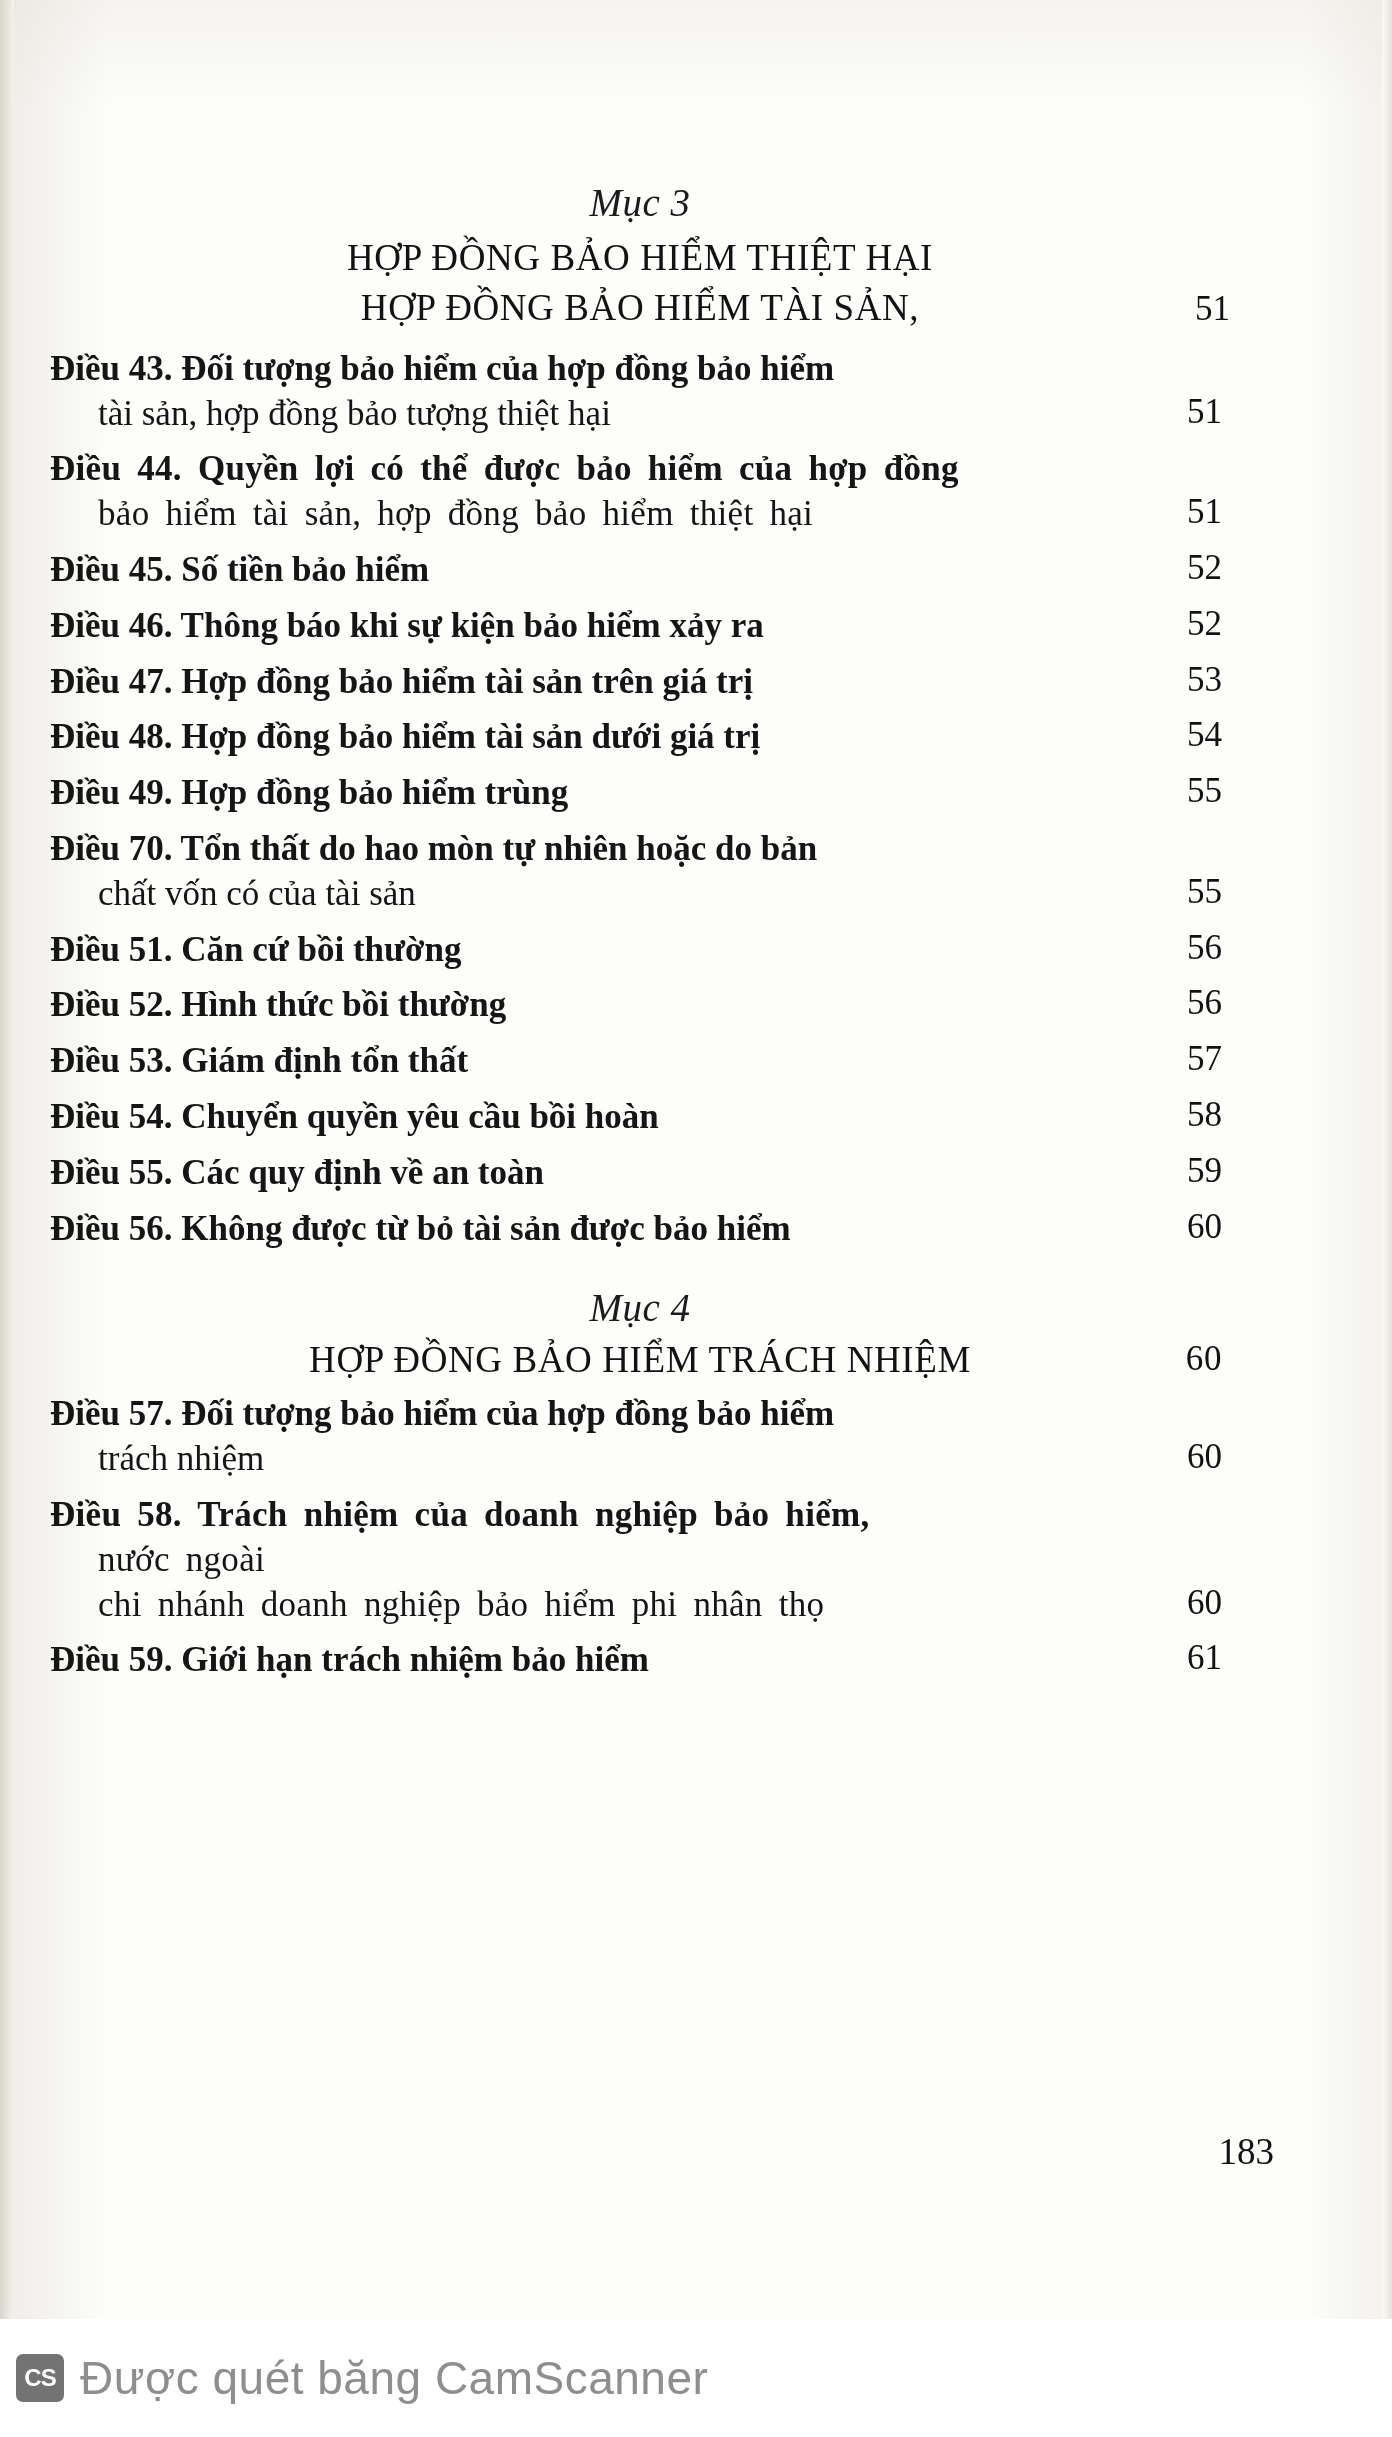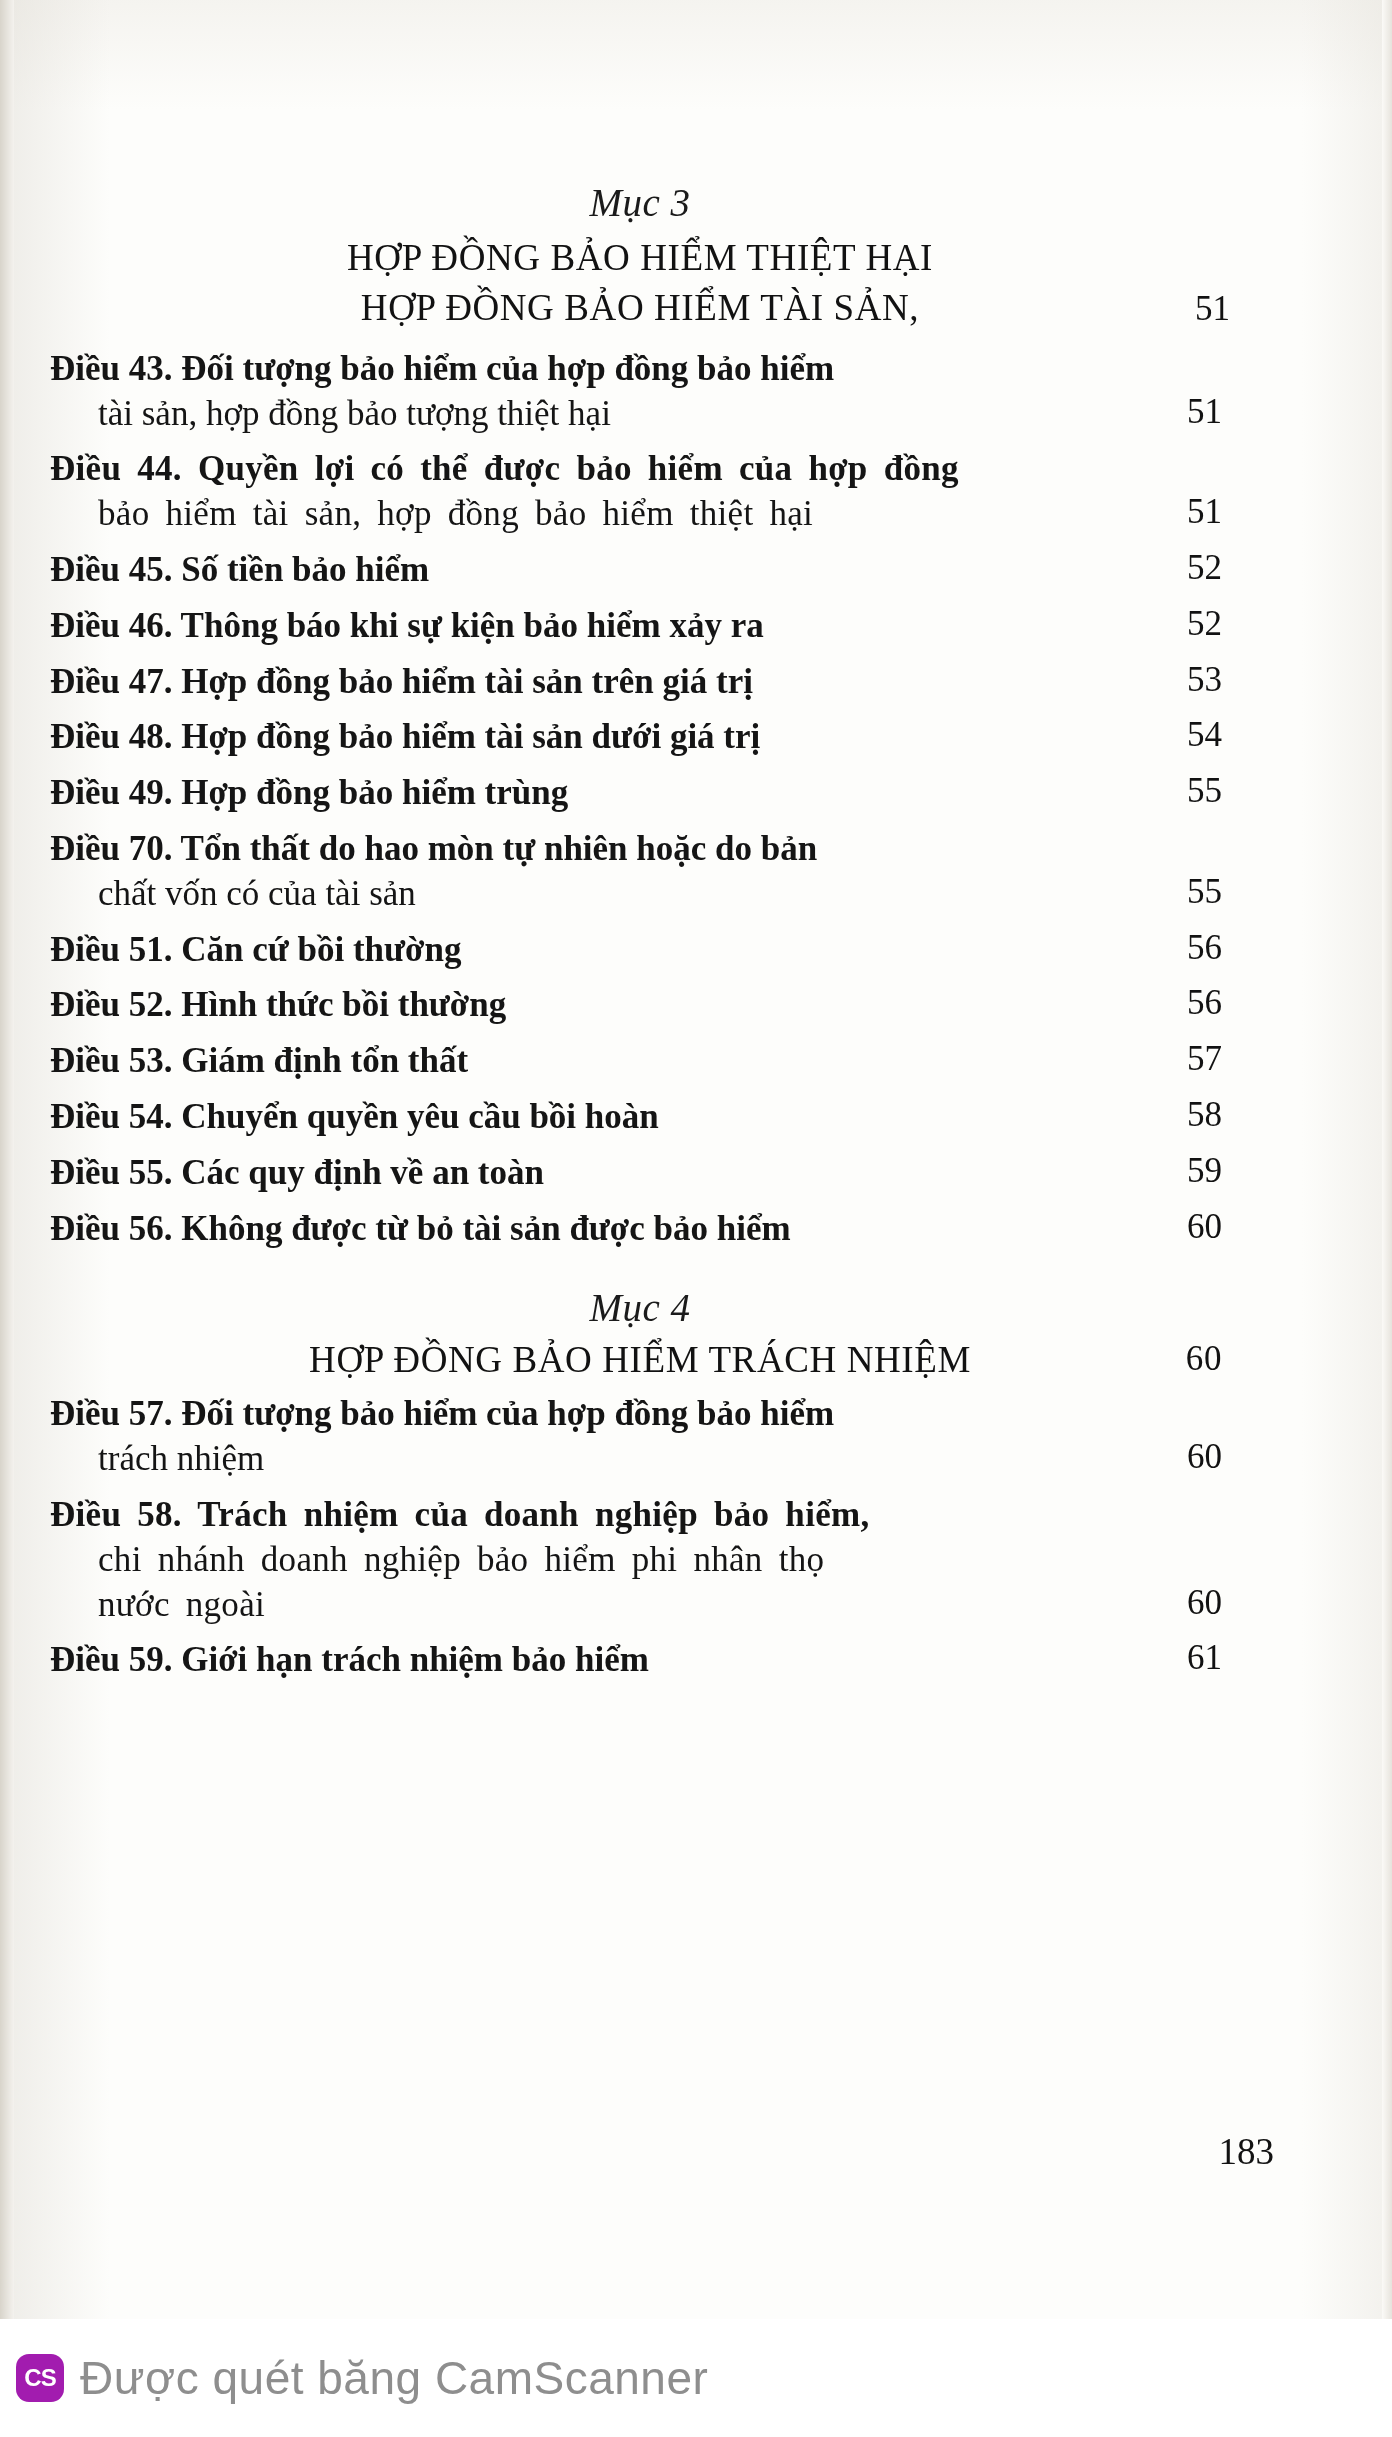--- a/index.html
+++ b/index.html
@@ -144,22 +144,22 @@
     height: 118px;
     display: flex;
     align-items: center;
     background: #ffffff;
   }
   .cs-badge {
     width: 48px;
     height: 48px;
     margin-left: 16px;
     margin-right: 16px;
-    border-radius: 13px;
-    background: #a21caf;
+    border-radius: 7px;
+    background: #737373;
     color: #ffffff;
     font-family: "Liberation Sans", sans-serif;
     font-size: 24px;
     font-weight: bold;
     display: flex;
     align-items: center;
     justify-content: center;
     letter-spacing: -1px;
   }
   .cs-text {
@@ -283,22 +283,22 @@
     </div>
 
     <div class="entry two-line">
       <span class="l1">Điều 57. Đối tượng bảo hiểm của hợp đồng bảo hiểm</span>
       <span class="l2">trách nhiệm</span>
       <span class="num">60</span>
     </div>
 
     <div class="entry two-line spread">
       <span class="l1">Điều 58. Trách nhiệm của doanh nghiệp bảo hiểm,</span>
+      <span class="l2">nước ngoài</span>
       <span class="l2">chi nhánh doanh nghiệp bảo hiểm phi nhân thọ</span>
-      <span class="l2">nước ngoài</span>
       <span class="num">60</span>
     </div>
 
     <div class="entry">
       <span class="l1">Điều 59. Giới hạn trách nhiệm bảo hiểm</span>
       <span class="num">61</span>
     </div>
 
   </div>
 

